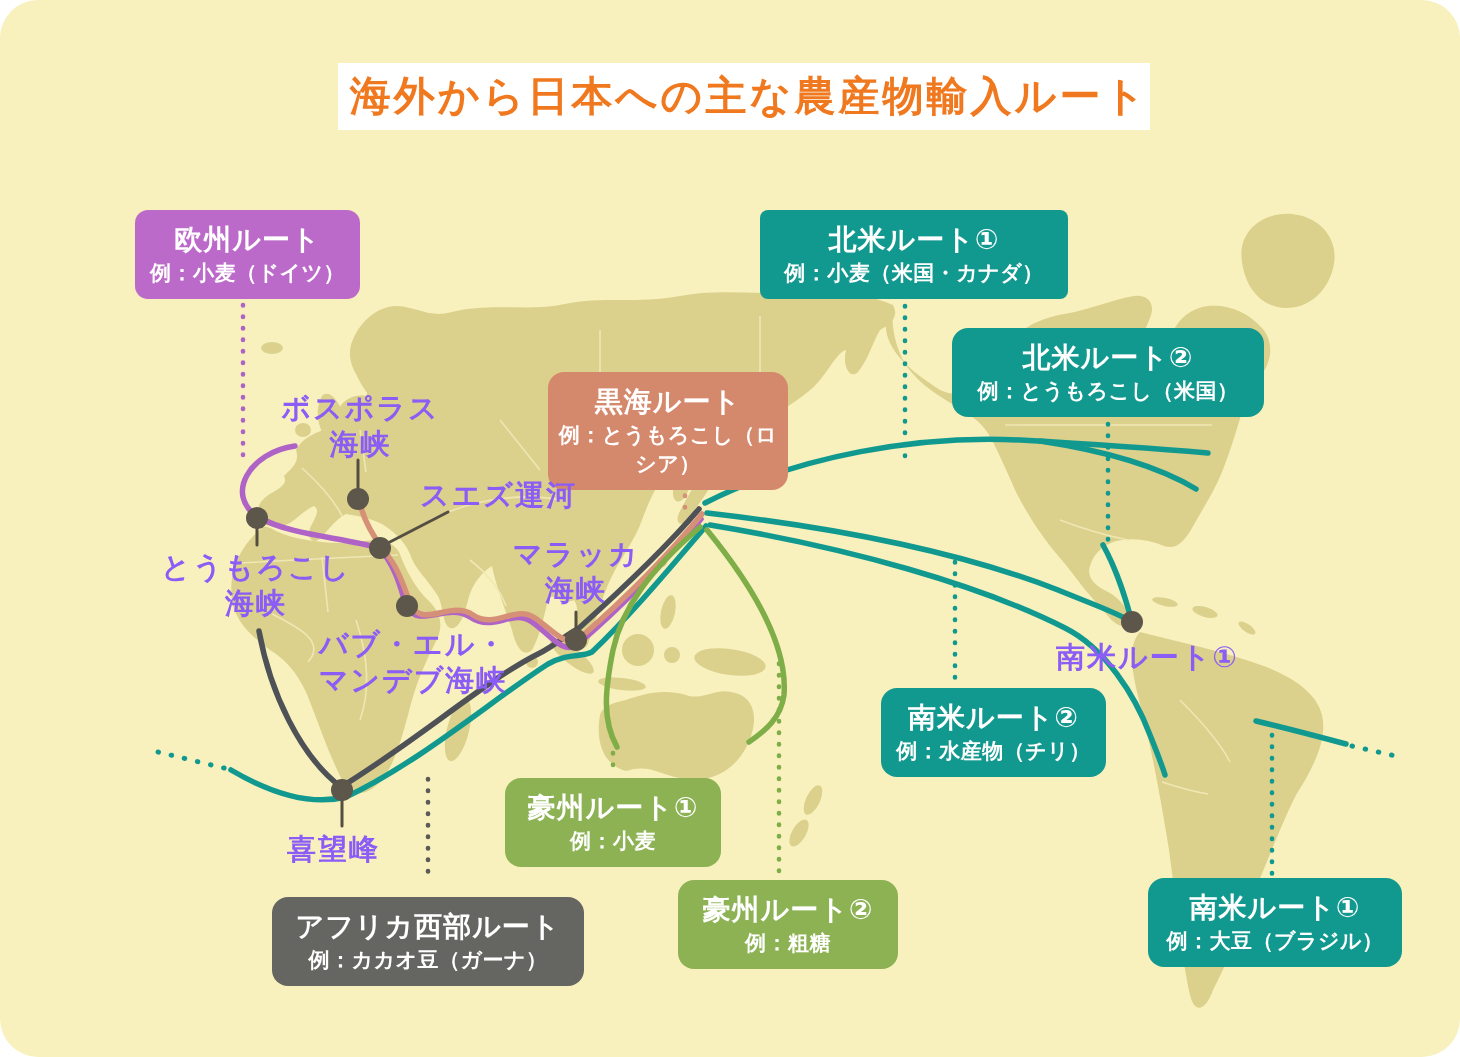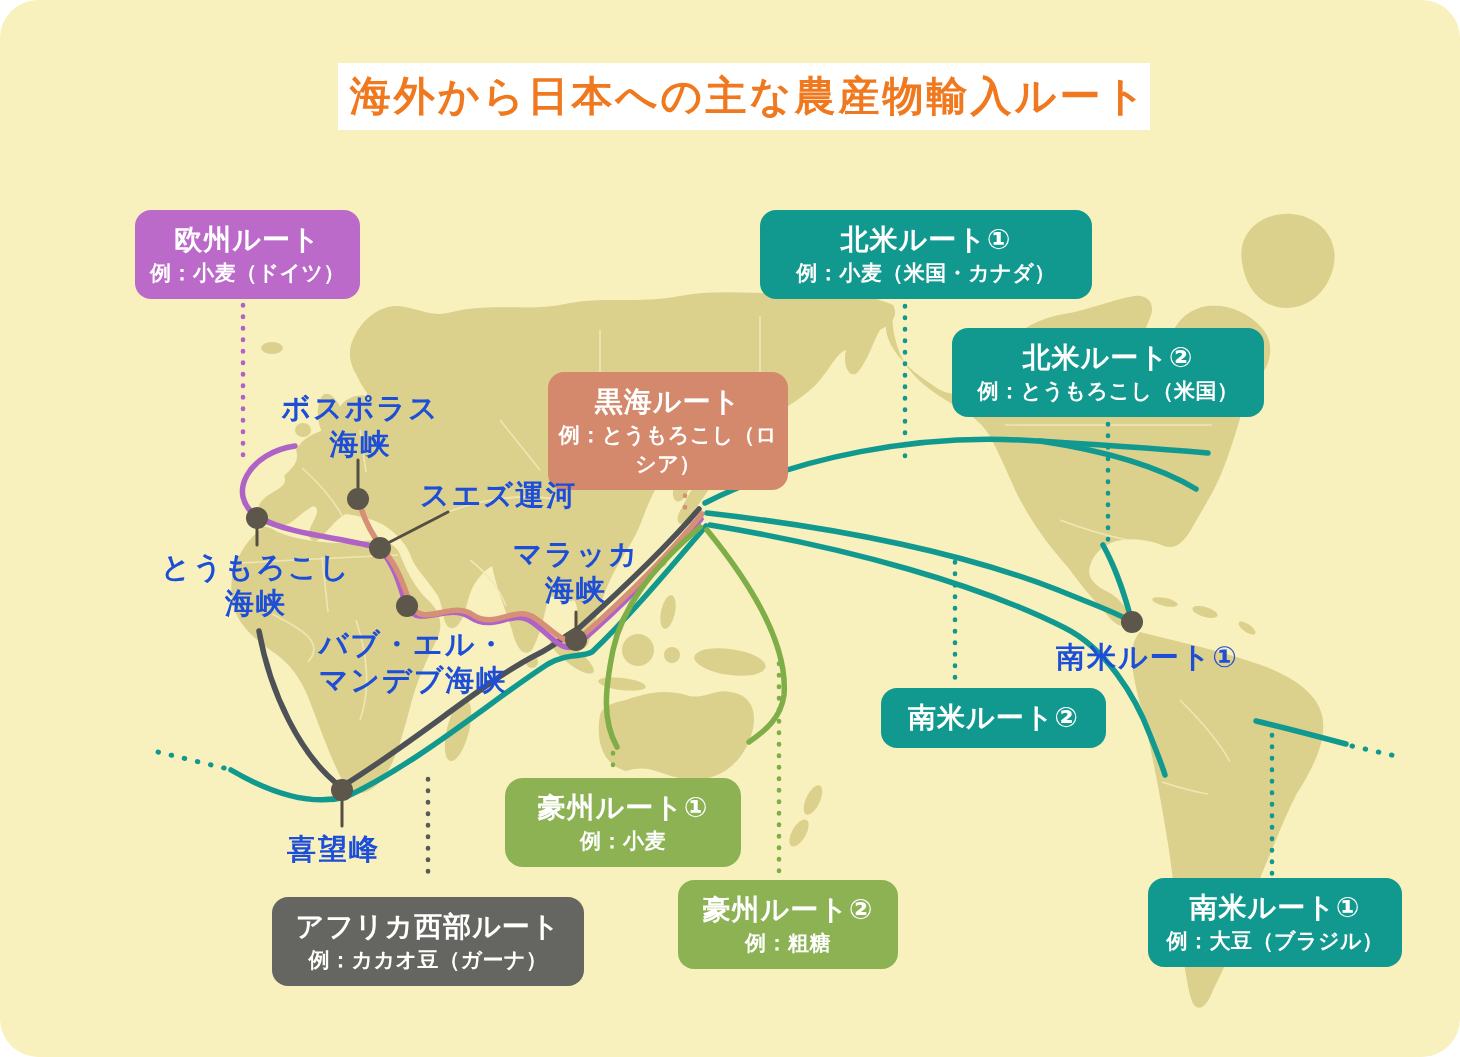--- a/index.html
+++ b/index.html
@@ -6,26 +6,26 @@
   #stage{position:relative;width:1460px;height:1057px;background:#ffffff;overflow:hidden;
          font-family:"Liberation Sans","DejaVu Sans",sans-serif;}
   #card{position:absolute;inset:0;background:#F8F1BD;border-radius:38px;}
   #mapsvg{position:absolute;left:0;top:0;}
   .title-box{position:absolute;left:338px;top:63px;width:812px;height:67px;background:#ffffff;
              display:flex;align-items:center;justify-content:center;}
   .title-box .t{color:#F0791F;font-weight:bold;font-size:41px;letter-spacing:3px;white-space:nowrap;margin-left:10px;}
   .route-box{position:absolute;border-radius:16px;color:#fff;text-align:center;padding:11px 0 12px 0;}
   .route-box .rb-name{font-size:28px;font-weight:bold;line-height:37px;letter-spacing:1px;}
   .route-box .rb-example{font-size:21px;font-weight:bold;line-height:29px;letter-spacing:0.5px;}
-  .c-purple{background:#BB6AC9;}
+  .c-purple{background:#BB6AC9;border-radius:13px;}
   .c-teal{background:#12998F;}
   .c-salmon{background:#D5896C;}
   .c-green{background:#8CB254;}
   .c-gray{background:#656561;}
-  .geo-label{position:absolute;color:#1d4ed8;font-weight:bold;font-size:29px;line-height:36px;
+  .geo-label{position:absolute;color:#8b5cf6;font-weight:bold;font-size:29px;line-height:36px;
              text-align:center;letter-spacing:2px;white-space:nowrap;}
 </style>
 </head>
 <body>
 
 <div id="stage">
   <div id="card"></div>
 
   <svg id="mapsvg" width="1460" height="1057" viewBox="0 0 1460 1057">
 
@@ -239,40 +239,41 @@
 
   <div class="title-box">
     <span class="t">海外から日本への主な農産物輸入ルート</span>
   </div>
 
   <div class="route-box c-purple" style="left:135px;top:210px;width:225px;">
     <div class="rb-name">欧州ルート</div>
     <div class="rb-example">例：小麦（ドイツ）</div>
   </div>
 
-  <div class="route-box c-teal" style="left:760px;top:210px;width:332px;">
+  <div class="route-box c-teal" style="left:760px;top:210px;width:308px;border-radius:8px;">
     <div class="rb-name">北米ルート①</div>
     <div class="rb-example">例：小麦（米国・カナダ）</div>
   </div>
 
   <div class="route-box c-teal" style="left:952px;top:328px;width:312px;">
     <div class="rb-name">北米ルート②</div>
     <div class="rb-example">例：とうもろこし（米国）</div>
   </div>
 
   <div class="route-box c-salmon" style="left:548px;top:372px;width:240px;">
     <div class="rb-name">黒海ルート</div>
     <div class="rb-example">例：とうもろこし（ロシア）</div>
   </div>
 
   <div class="route-box c-teal" style="left:845px;top:688px;width:225px;margin-left:36px;">
     <div class="rb-name">南米ルート②</div>
-  </div>
-
-  <div class="route-box c-green" style="left:505px;top:778px;width:236px;border-radius:18px;">
+    <div class="rb-example">例：水産物（チリ）</div>
+  </div>
+
+  <div class="route-box c-green" style="left:505px;top:778px;width:216px;">
     <div class="rb-name">豪州ルート①</div>
     <div class="rb-example">例：小麦</div>
   </div>
 
   <div class="route-box c-green" style="left:678px;top:880px;width:220px;">
     <div class="rb-name">豪州ルート②</div>
     <div class="rb-example">例：粗糖</div>
   </div>
 
   <div class="route-box c-gray" style="left:272px;top:878px;width:312px;margin-top:19px;">

